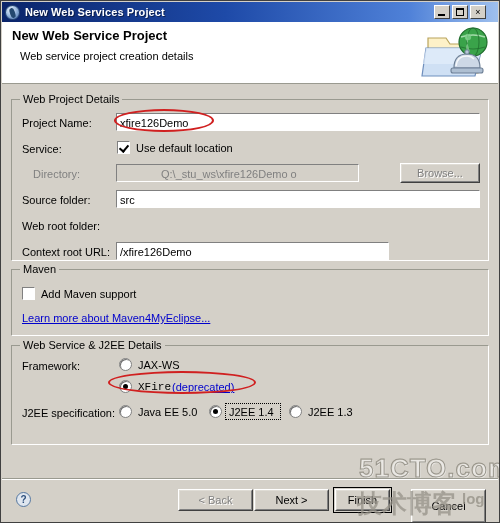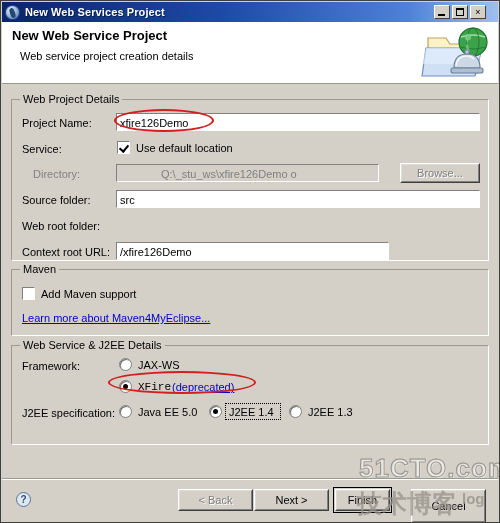--- a/index.html
+++ b/index.html
@@ -394,21 +394,21 @@
     </div>
 
     <div class="lbl" style="left:20px; top:33px;">Project Name:</div>
     <div class="txt" style="left:114px; top:29px; width:364px; height:18px;">xfire126Demo</div>
 
     <div class="lbl" style="left:20px; top:59px;">Service:</div>
     <div class="chk checked" style="left:115px; top:57px;"></div>
     <div class="lbl" style="left:134px; top:58px;">Use default location</div>
 
     <div class="lbl dim" style="left:31px; top:84px;">Directory:</div>
-    <div class="txt disabled" style="left:114px; top:80px; width:263px; height:18px;padding-left:44px;">Q:\_stu_ws\xfire126Demo o</div>
+    <div class="txt disabled" style="left:114px; top:80px; width:243px; height:18px;padding-left:44px;">Q:\_stu_ws\xfire126Demo o</div>
     <div class="btn disabled" style="left:398px; top:79px; width:80px; height:20px;">
         <span>Browse...</span>
       </div>
 
     <div class="lbl" style="left:20px; top:110px;">Source folder:</div>
     <div class="txt" style="left:114px; top:106px; width:364px; height:18px;">src</div>
 
     <div class="lbl" style="left:20px; top:136px;">Web root folder:</div>
 
     <div class="lbl" style="left:20px; top:162px;">Context root URL:</div>

